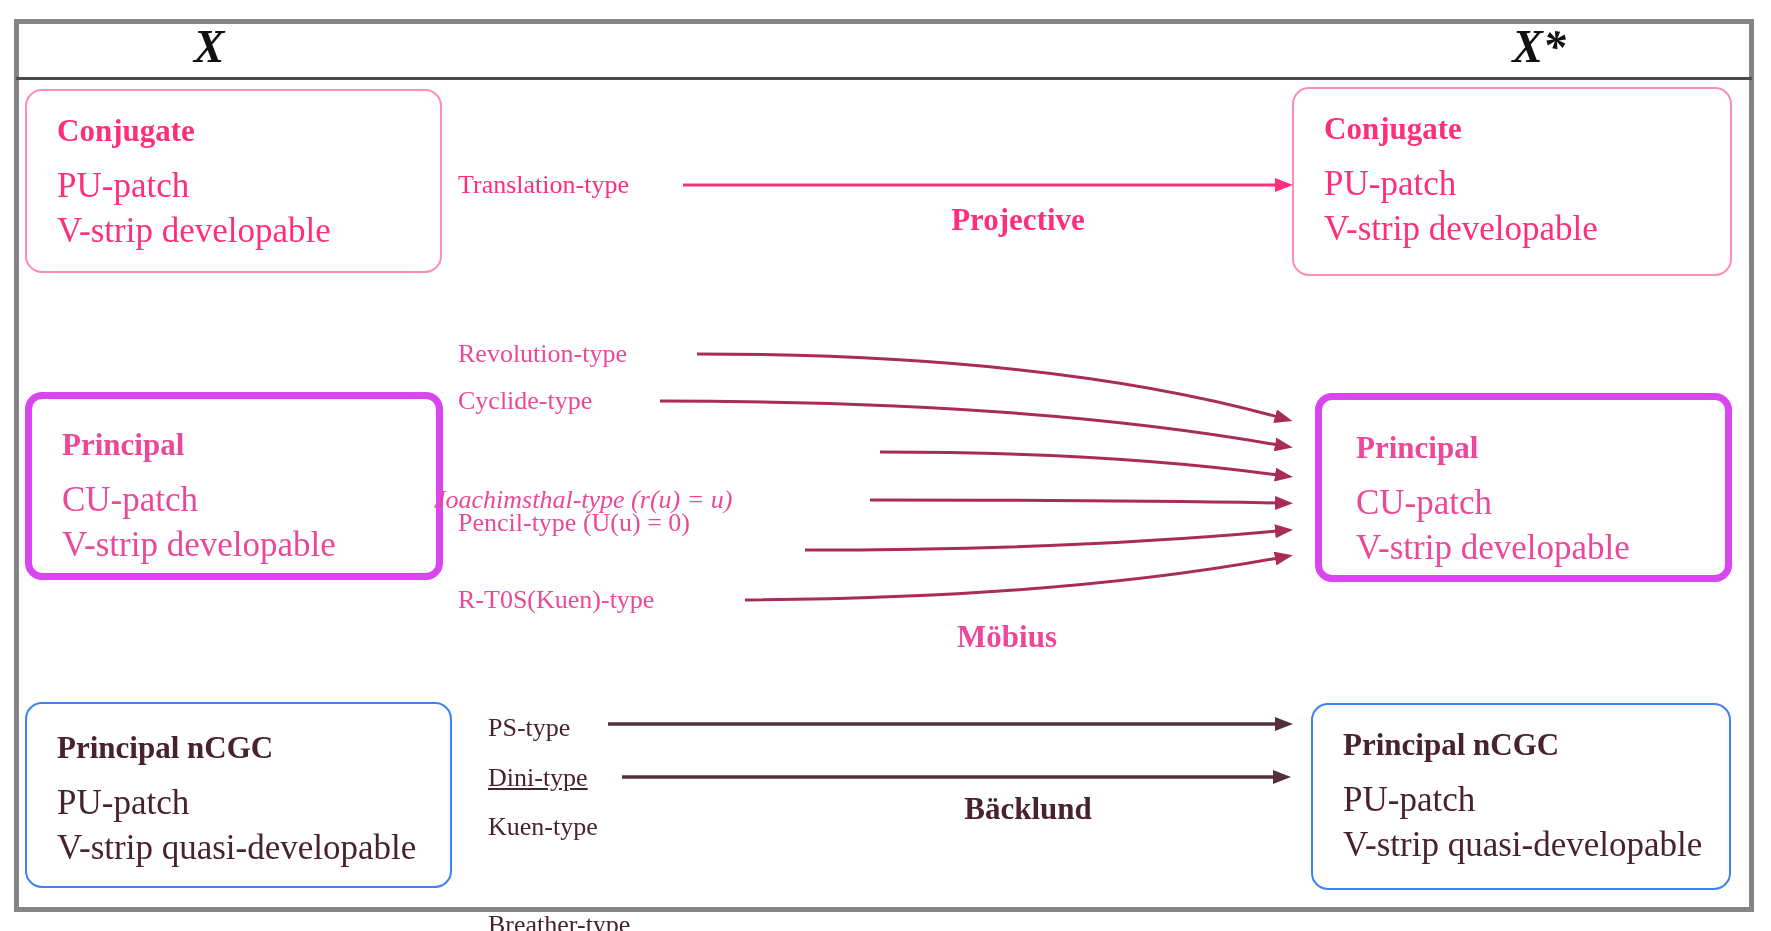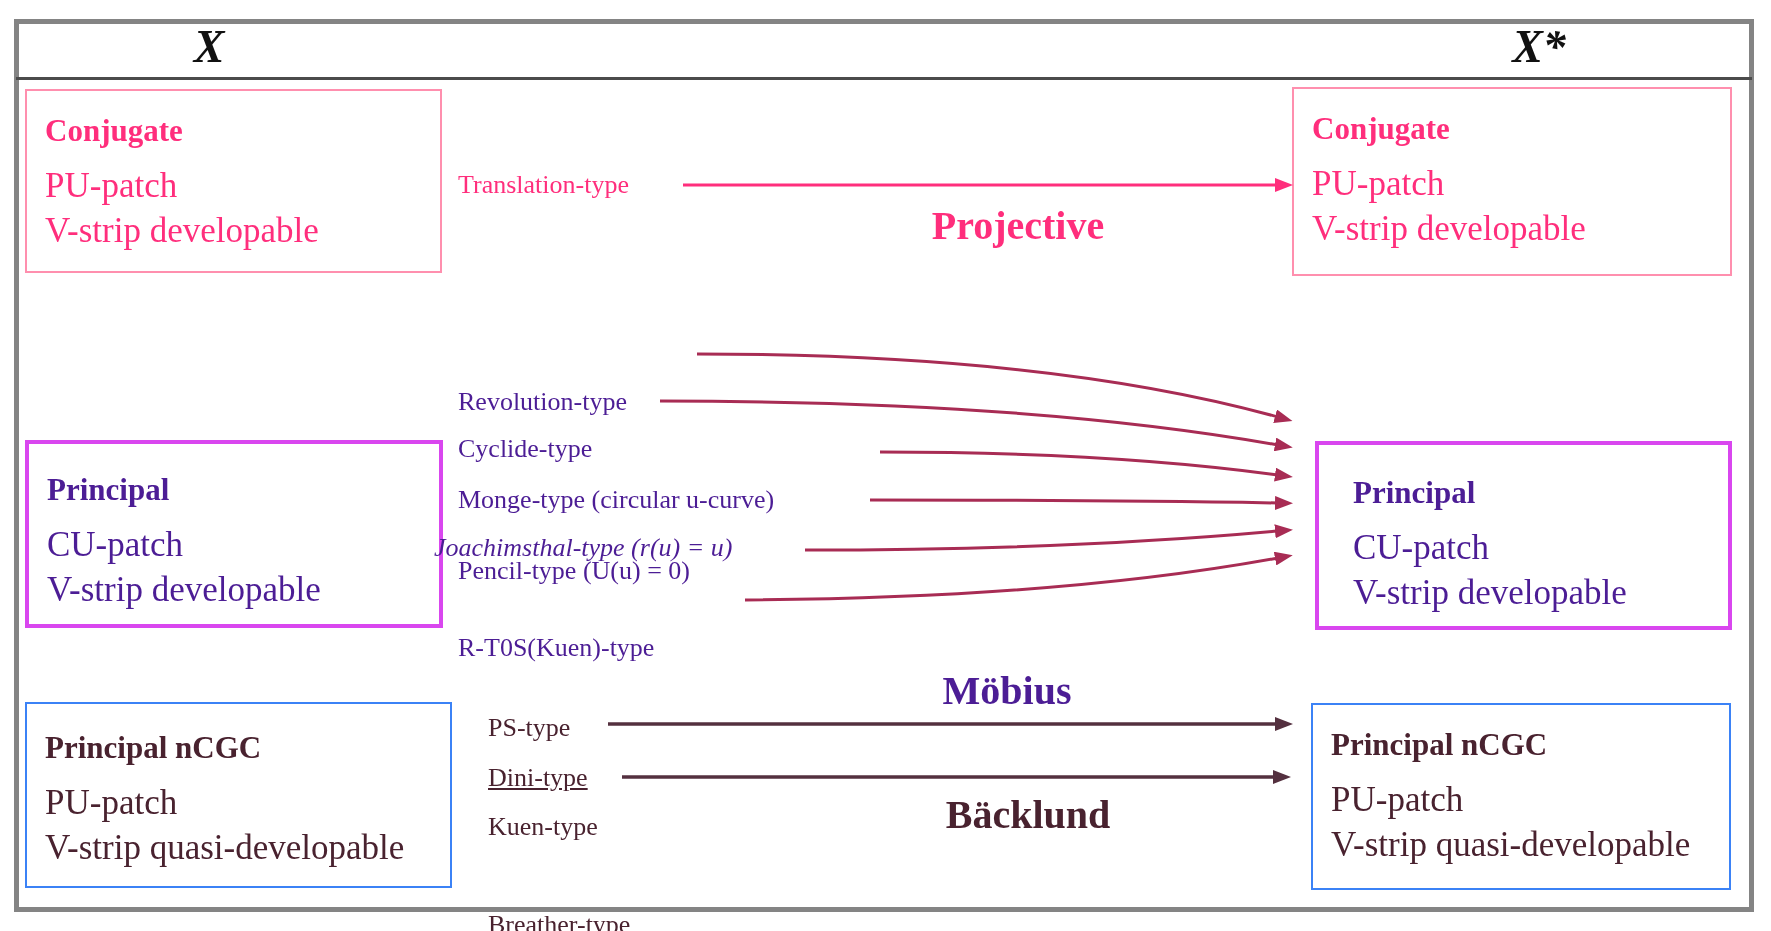--- a/index.html
+++ b/index.html
@@ -6,30 +6,30 @@
   #root{
     position:relative;width:1771px;height:931px;background:#ffffff;
     font-family:"Liberation Serif","DejaVu Serif",serif;overflow:hidden;
   }
   .abs{position:absolute;}
   
   .frame{left:14px;top:19px;width:1740px;height:893px;border:5px solid #848484;box-sizing:border-box;}
   .hdr{font-size:46px;font-weight:bold;font-style:italic;color:#111;text-align:center;}
   .hdr-line{left:16px;top:77px;width:1736px;height:3px;background:#4b4b4b;}
   
-  .box{box-sizing:border-box;padding:20px 6px 0 18px;background:#fff;}
+  .box{box-sizing:border-box;padding:20px 6px 0 30px;background:#fff;border-radius:17px;}
   .box .box-title{font-weight:bold;font-size:31px;line-height:40px;margin-bottom:12px;}
   .box .box-line{font-size:35px;line-height:45px;white-space:nowrap;}
   .r1{color:#ff2e7c;}  .r1.box{border:2px solid #ff8fae;}
-  .r2{color:#4c1d95;margin-top:48px;}  .r2.box{border:4px solid #d946ef;}
+  .r2{color:#ec4899;}  .r2.box{border:7px solid #d946ef;}
   .r3{color:#49222f;}  .r3.box{border:2px solid #3b82f6;}
   
   .lbl{font-size:26px;line-height:34px;height:34px;white-space:nowrap;}
   
-  .xf{font-size:40px;font-weight:bold;text-align:center;white-space:nowrap;}
+  .xf{font-size:31px;font-weight:bold;text-align:center;white-space:nowrap;}
   svg.overlay{left:0;top:0;pointer-events:none;}
 </style>
 </head>
 <body>
 
 <div id="root">
 
   <div class="abs frame"></div>
 
   <div class="abs hdr" style="left:149px;top:20px;width:120px;">X</div>
@@ -52,21 +52,20 @@
   </div>
 
   <div class="abs box r2" style="left:25px;top:392px;width:418px;height:188px;padding-top:26px;">
     <div class="box-title">Principal</div>
     <div class="box-line">CU-patch</div>
     <div class="box-line">V-strip developable</div>
   </div>
 
   <div class="abs lbl r2" style="left:458px;top:337px;">Revolution-type</div>
   <div class="abs lbl r2" style="left:458px;top:384px;">Cyclide-type</div>
-  <div class="abs lbl r2" style="left:458px;top:435px;">Monge-type (circular u-curve)</div>
   <div class="abs lbl r2" style="left:434px;top:483px;font-style:italic;">Joachimsthal-type (r(u) = u)</div>
   <div class="abs lbl r2" style="left:458px;top:506px;">Pencil-type (U(u) = 0)</div>
   <div class="abs lbl r2" style="left:458px;top:583px;">R-T0S(Kuen)-type</div>
 
   <div class="abs xf r2" style="left:927px;top:619px;width:160px;">Möbius</div>
 
   <div class="abs box r2" style="left:1315px;top:393px;width:417px;height:189px;padding-top:28px;padding-left:34px;">
     <div class="box-title">Principal</div>
     <div class="box-line">CU-patch</div>
     <div class="box-line">V-strip developable</div>

